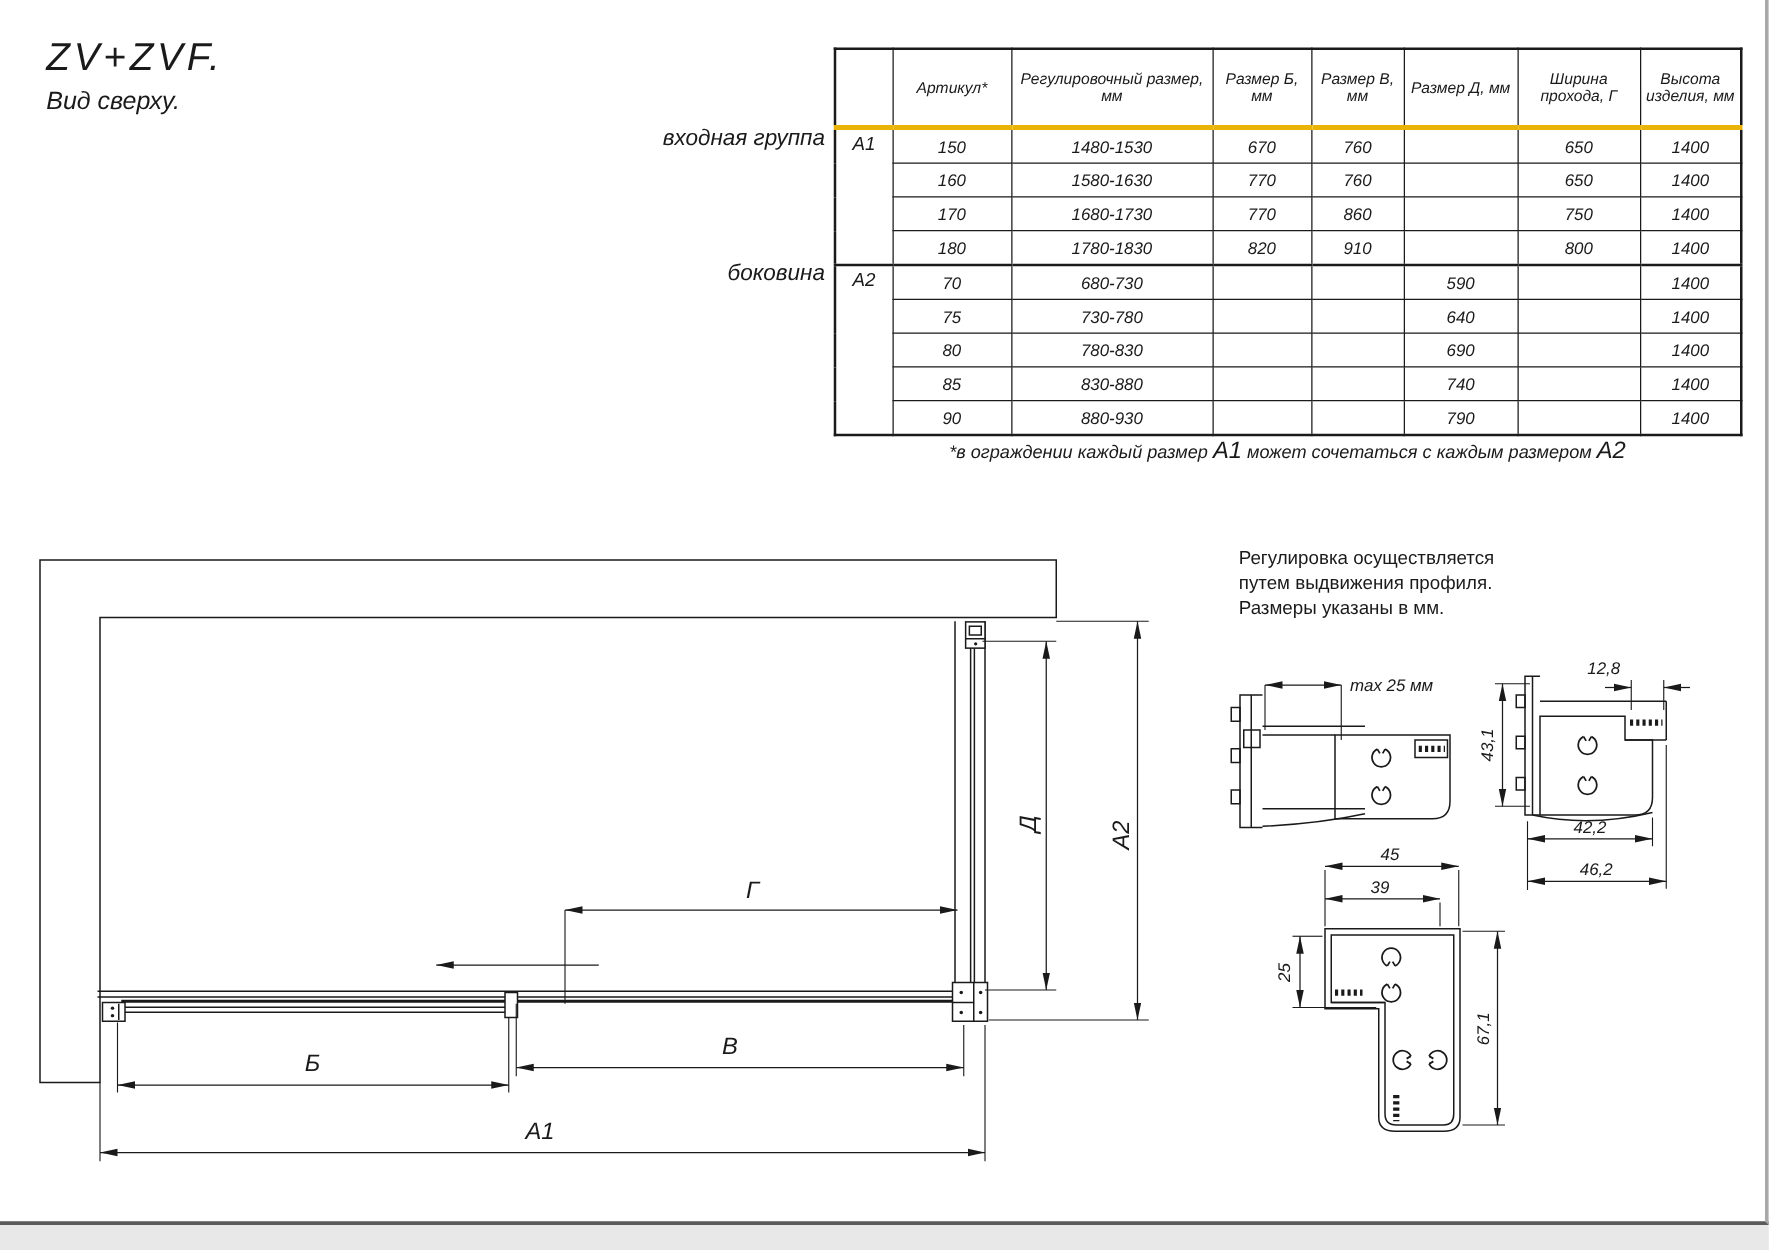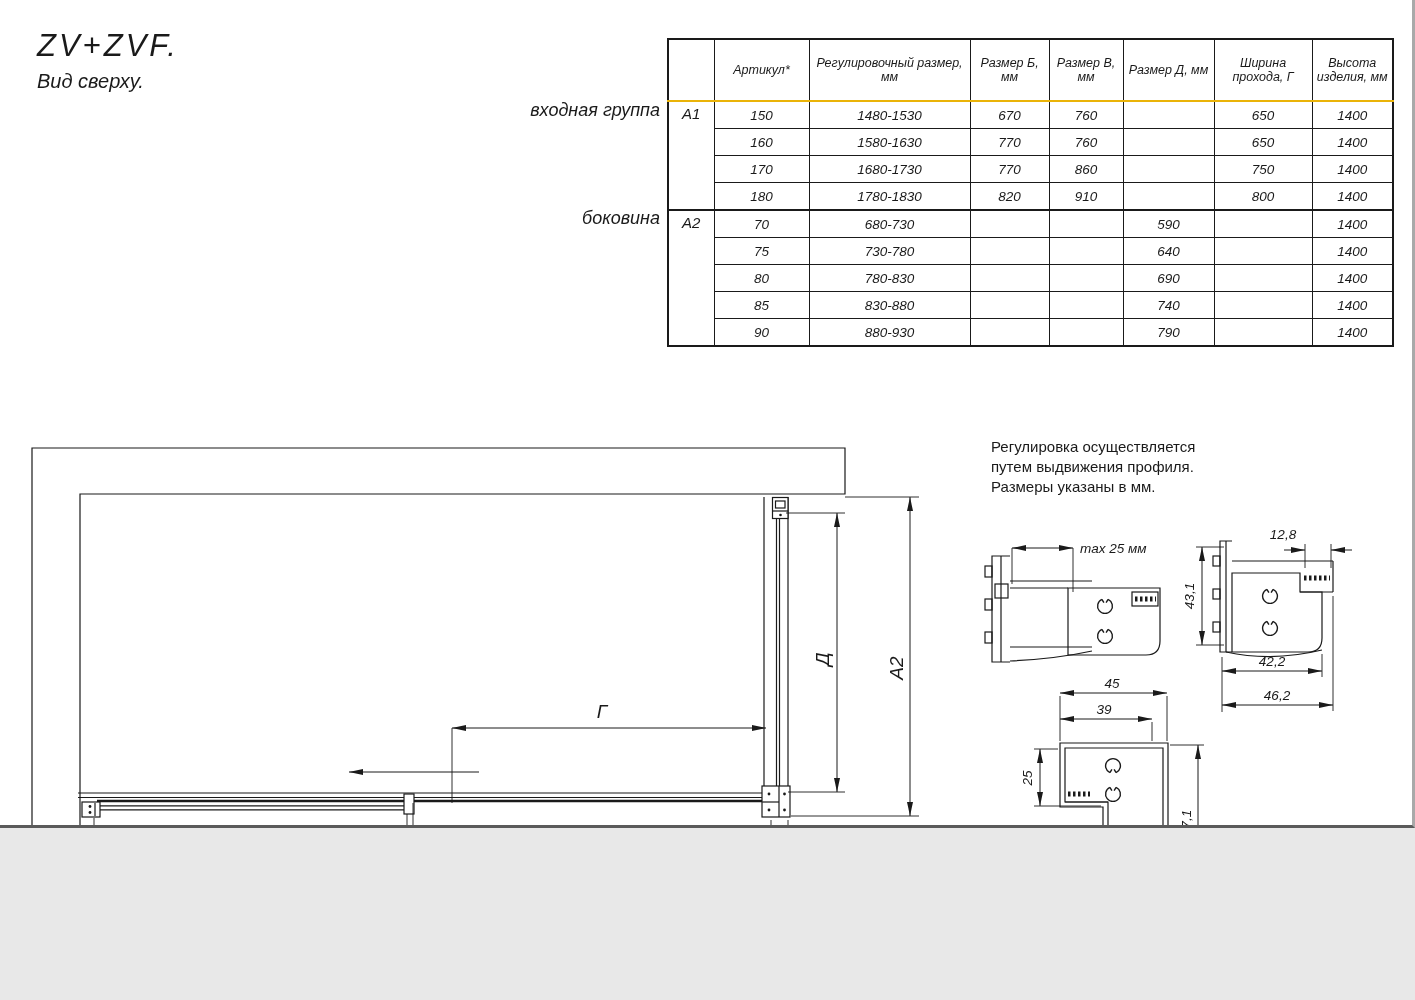--- a/index.html
+++ b/index.html
@@ -1,33 +1,33 @@
 <!DOCTYPE html>
 <html><head>
 <meta charset="utf-8">
 <style>
   html,body{margin:0;padding:0;background:#e8e8e8;}
   .page{
-    position:relative;width:1415px;height:828px;background:#ffffff;
+    position:relative;width:1415px;height:980px;background:#ffffff;
     font-family:"Liberation Sans",sans-serif;color:#1a1a1a;overflow:hidden;
     border-right:3px solid #a9a9a9;border-bottom:3px solid #5a5a5a;box-sizing:border-box;
   }
   
   .title-block{position:absolute;left:37px;top:26px;font-style:italic;}
   .title-model{font-size:31px;letter-spacing:3px;line-height:40px;}
   .title-sub{font-size:20px;line-height:31px;}
   
   table.dim-table{
     position:absolute;left:667px;top:38px;border-collapse:collapse;table-layout:fixed;
     border:2px solid #1a1a1a;font-style:italic;
   }
   .dim-table th,.dim-table td{border:1px solid #1a1a1a;padding:0 2px;text-align:center;overflow:hidden;}
   .dim-table th{font-weight:normal;font-size:12.5px;line-height:14px;height:60px;}
   .dim-table td{font-size:13.5px;height:26px;}
-  .dim-table thead th{border-bottom:2px solid #eab308;margin-left:48px;}
+  .dim-table thead th{border-bottom:4px solid #eab308;margin-left:48px;}
   .dim-table tr.group-start td{border-top:2px solid #1a1a1a;}
   .dim-table td.code-cell{vertical-align:top;font-size:15px;padding-top:3px;}
   .glabel{position:absolute;width:210px;text-align:right;font-style:italic;font-size:18px;}
   .glabel-a1{left:450px;top:100px;}
   .glabel-a2{left:450px;top:208px;}
   .footnote{position:absolute;left:645px;top:350px;width:770px;text-align:center;
     font-style:italic;font-size:14.5px;}
   .footnote .big{font-size:19px;}
   
   .note{position:absolute;left:991px;top:437px;font-size:15px;line-height:20px;}
@@ -161,20 +161,21 @@
           <td>880-930</td>
           <td></td>
           <td></td>
           <td>790</td>
           <td></td>
           <td>1400</td>
         </tr>
       </tbody>
   </table>
 
+  <div class="footnote"><span>*в ограждении каждый размер </span><span class="big">А1</span><span> может сочетаться с каждым размером </span><span class="big">А2</span></div>
 
   <div class="note">
     <div>Регулировка осуществляется</div>
     <div>путем выдвижения профиля.</div>
     <div>Размеры указаны в мм.</div>
   </div>
 
   <svg class="plan" width="1415" height="1000" viewBox="0 0 1415 1000">
     <defs>
       <pattern id="hatch" width="13" height="13" patternUnits="userSpaceOnUse">

